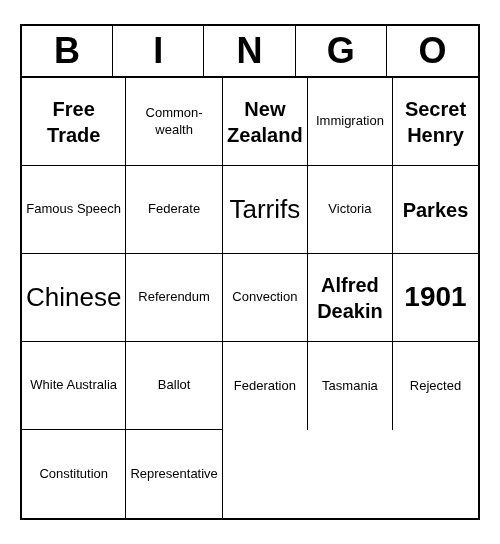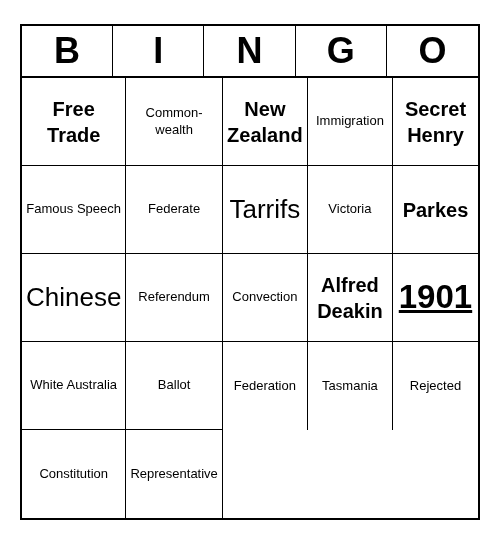--- a/index.html
+++ b/index.html
@@ -55,23 +55,22 @@
     }
     .bingo-cell.large-text {
       font-size: 20px;
       font-weight: bold;
     }
     .bingo-cell.xl-text {
       font-size: 26px;
       font-weight: normal;
     }
     .bingo-cell.xxl-text {
-      font-size: 33px;
+      font-size: 28px;
       font-weight: bold;
-      text-decoration: underline;
     }
   </style>
 </head>
 <body>
 
 <div class="bingo-card">
   <div class="bingo-header">
   <div class="bingo-header-cell">B</div>
       <div class="bingo-header-cell">I</div>
       <div class="bingo-header-cell">N</div>

